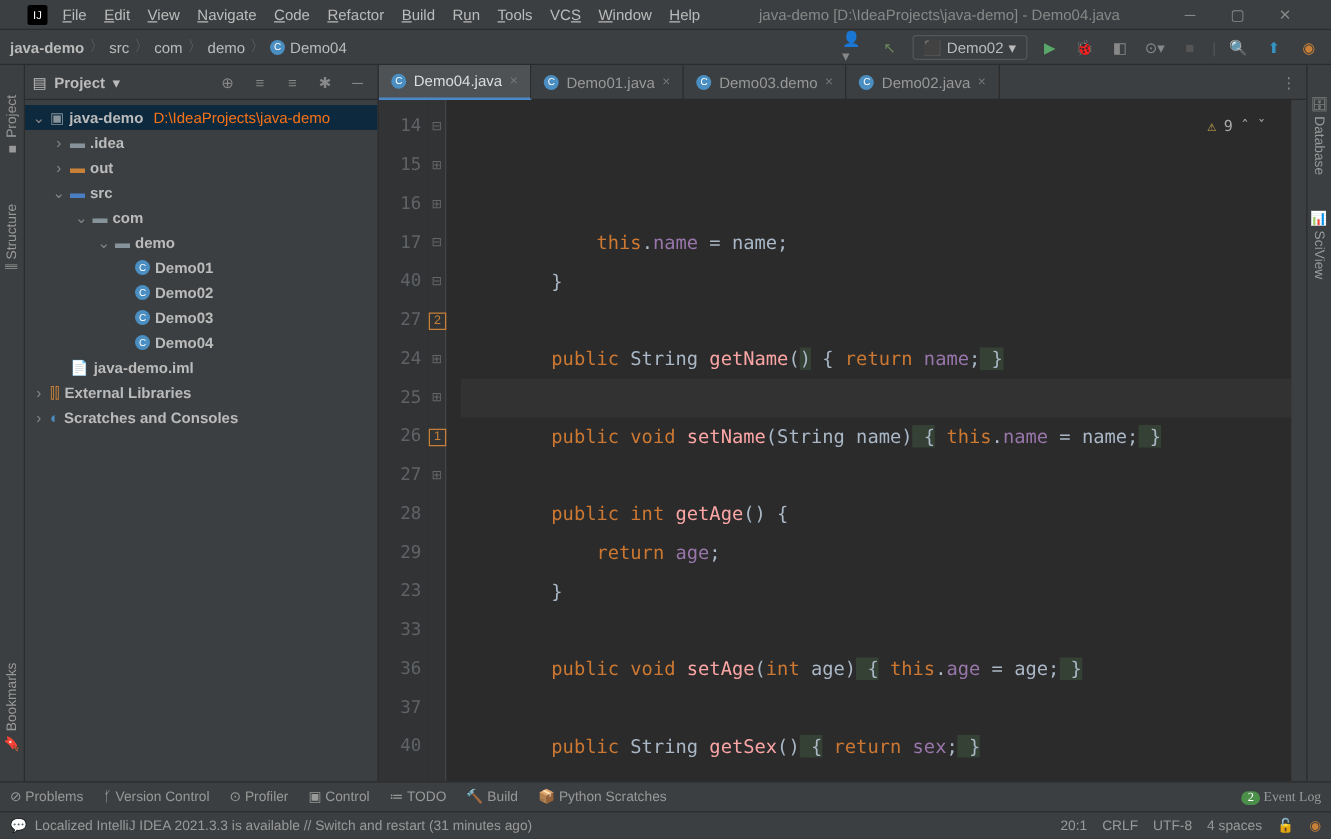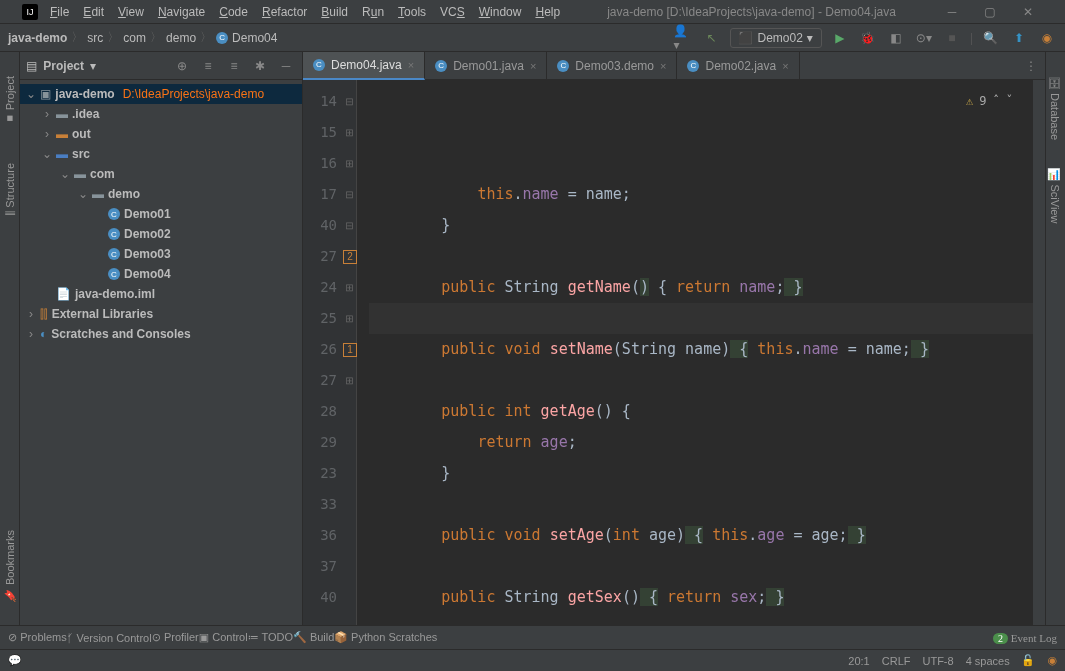--- a/index.html
+++ b/index.html
@@ -49,21 +49,21 @@
 .code { flex: 1; font-family: "Consolas", monospace; font-size: 15px; line-height: 31px; padding: 6px 0 0 12px; color: #a9b7c6; white-space: pre; overflow: auto; position: relative; }
 .kw { color: #cc7832; }
 .meth { color: #fca5a5; }
 .fld { color: #9876aa; }
 .thishl { background: #344134; }
 .cur-line { background: #323232; display: inline-block; width: 100%; }
 .code-topright { position: absolute; top: 6px; right: 20px; display: flex; align-items: center; gap: 6px; color: #aaa; font-size: 12px; }
 .warn { color: #c9a84a; }
 .mini { width: 12px; background: #3c3f41; }
 .bookmark-box { display: inline-block; width: 14px; height: 14px; border: 1px solid #c88038; color: #c88038; font-size: 10px; text-align: center; line-height: 12px; }
-.bottombar { height: 24px; background: #3c3f41; border-top: 1px solid #2b2b2b; display: flex; align-items: center; padding: 0 8px; gap: 0; font-size: 11px; color: #999; }
+.bottombar { height: 24px; background: #3c3f41; border-top: 1px solid #2b2b2b; display: flex; align-items: center; padding: 0 8px; gap: 16px; font-size: 11px; color: #999; }
 .bottombar .right { margin-left: auto; display: flex; gap: 12px; align-items: center; font-family: Liberation Serif, serif; }
 .statusbar { height: 22px; background: #3c3f41; border-top: 1px solid #2b2b2b; display: flex; align-items: center; padding: 0 8px; font-size: 11px; color: #999; }
 .statusbar .right { margin-left: auto; display: flex; gap: 12px; align-items: center; }
 .badge-n { background: #4b8f4b; color: #fff; border-radius: 8px; padding: 0 5px; font-size: 10px; }
 </style>
 </head>
 <body>
 
 <div class="titlebar">
   <div class="logo">IJ</div>
@@ -296,20 +296,21 @@
   <span>≔ <span>TODO</span></span>
   <span>🔨 <span>Build</span></span>
   <span>📦 <span>Python Scratches</span></span>
   <div class="right">
     <span><span class="badge-n">2</span> <span>Event Log</span></span>
   </div>
 </div>
 
 <div class="statusbar">
   <span>💬</span>
+  <span style="margin-left:6px">Localized IntelliJ IDEA 2021.3.3 is available // Switch and restart (31 minutes ago)</span>
   <div class="right">
     <span>20:1</span>
     <span>CRLF</span>
     <span>UTF-8</span>
     <span>4 spaces</span>
     <span>🔓</span>
     <span style="color:#c88038">◉</span>
   </div>
 </div>
 

